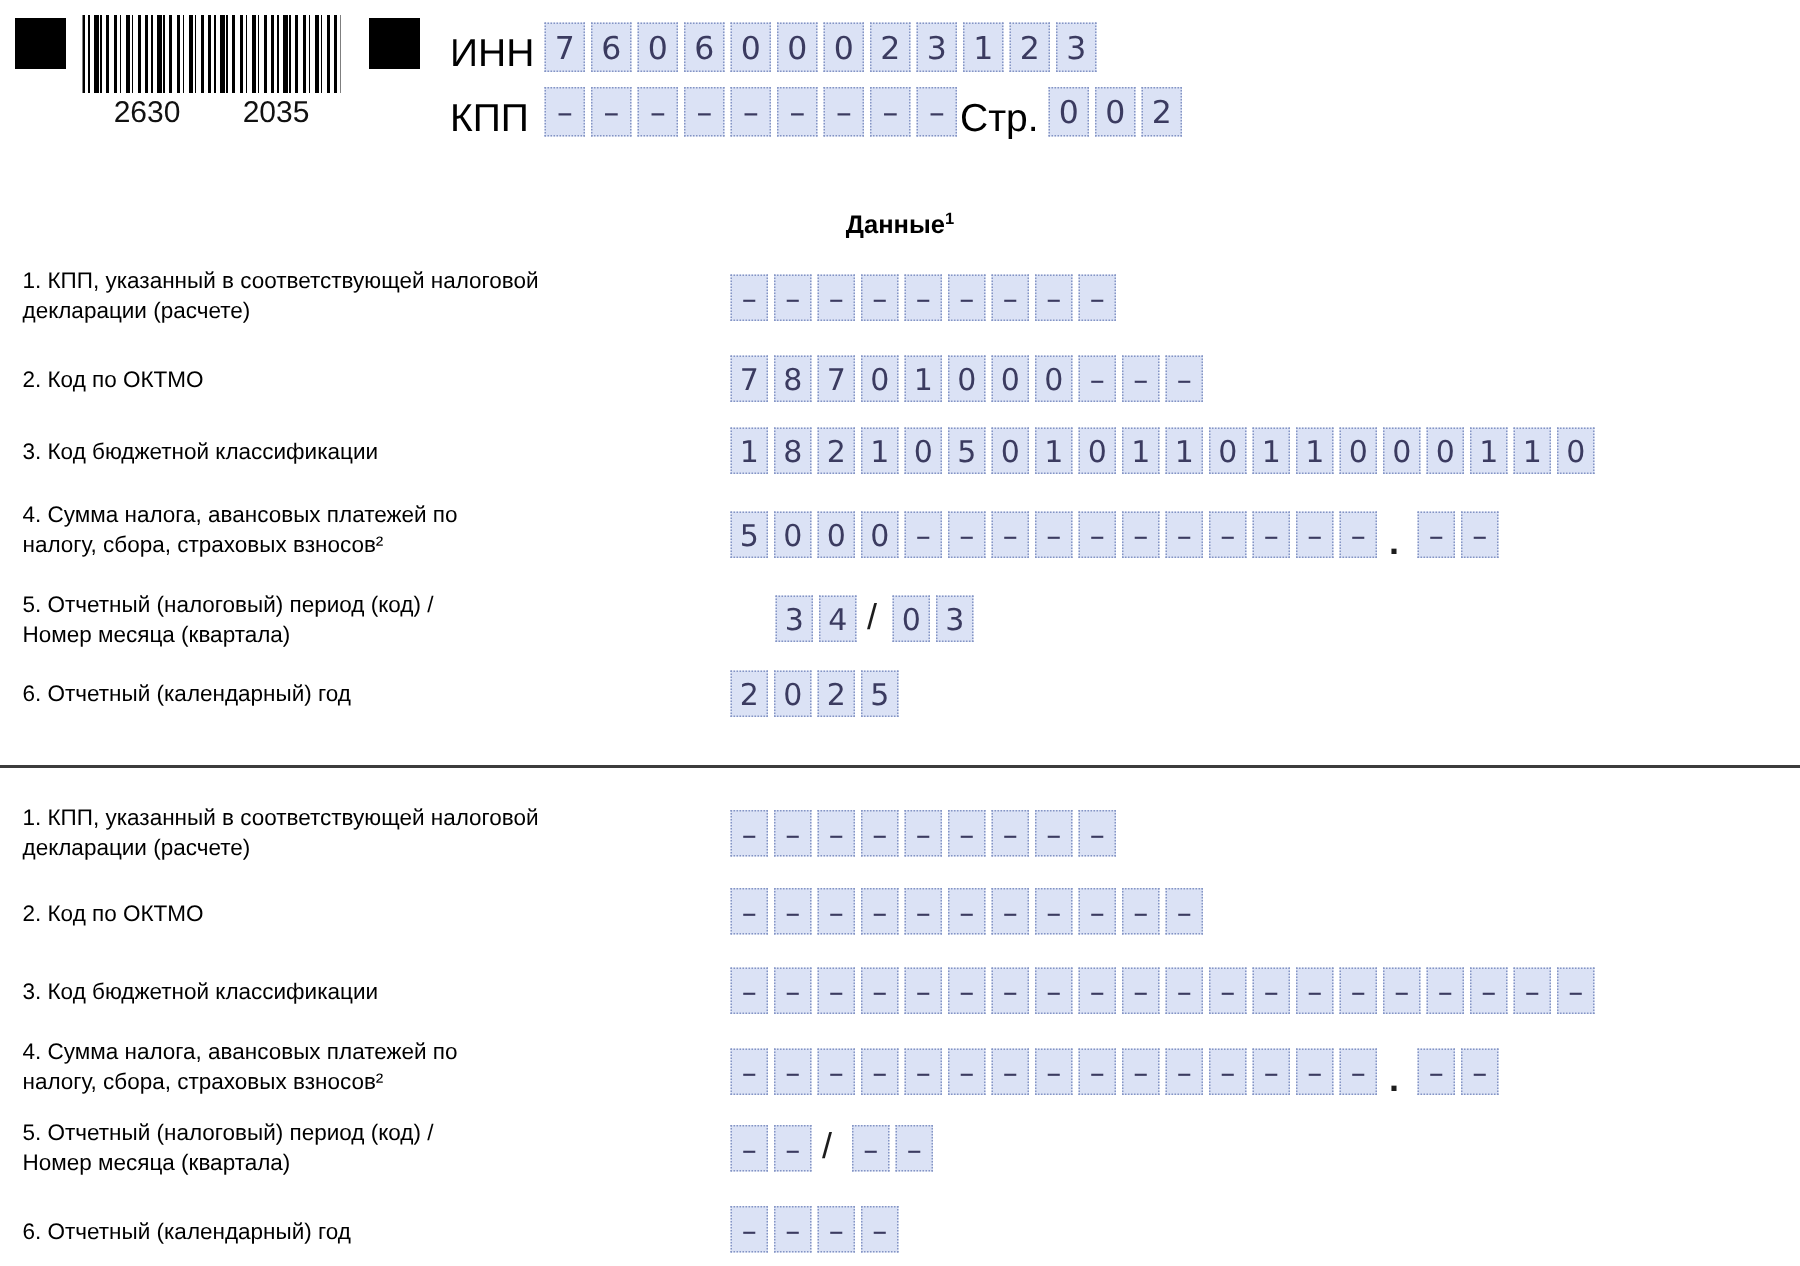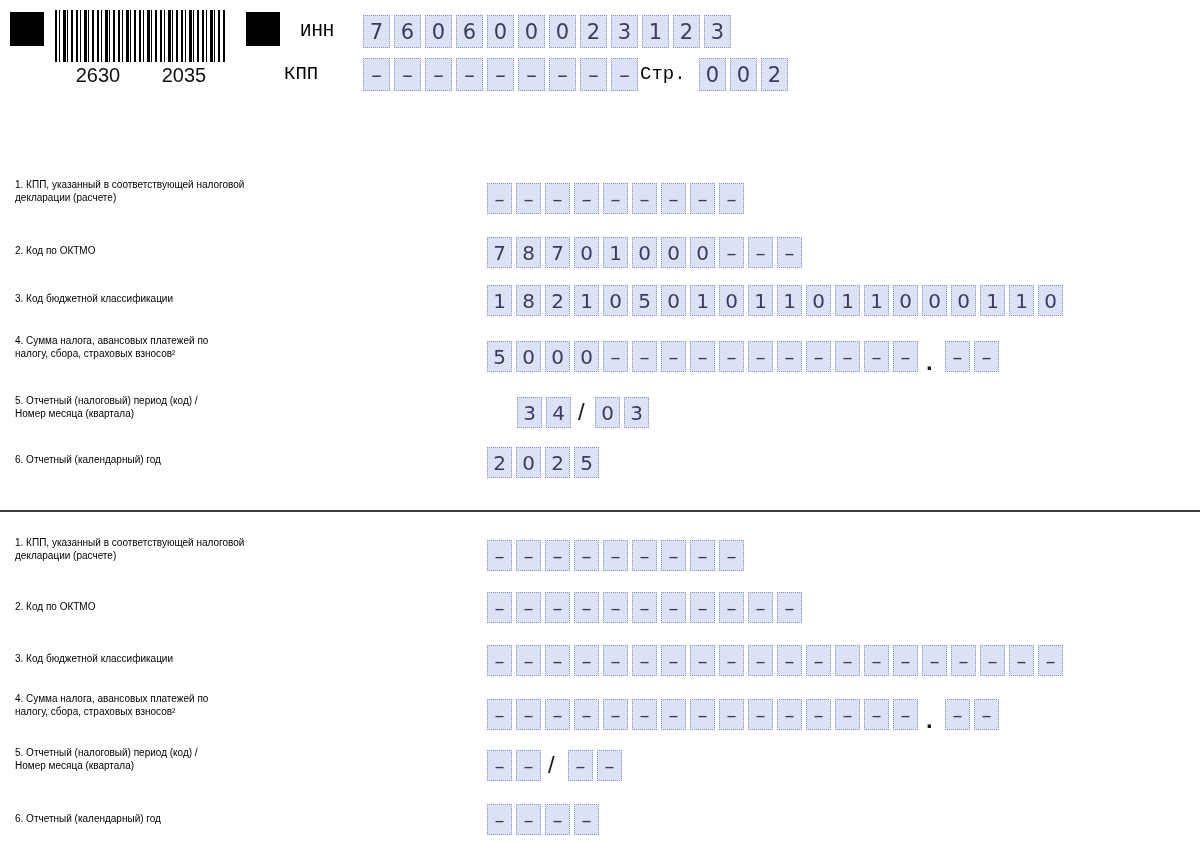--- a/index.html
+++ b/index.html
@@ -17,23 +17,23 @@
       #000 4px 5px, #fff 5px 8px,
       #000 8px 11px, #fff 11px 12px,
       #000 12px 13px, #fff 13px 16px,
       #000 16px 18px, #fff 18px 21px);
   }
   .barcode-nums {
     position:absolute; left:55px; top:64px; width:172px;
     display:flex; justify-content:space-around;
     font-size:20px; color:#111;
   }
-  .hdr-label { position:absolute; font-size:19px; color:#000;font-family:Liberation Mono, monospace; }
+  .hdr-label { position:absolute; font-size:26px; color:#000; }
   .label {
-    position:absolute; font-size:10px; line-height:1.32; color:#000;
+    position:absolute; font-size:15px; line-height:1.32; color:#000;
     white-space:pre-line;
   }
   .title {
     position:absolute; left:0; right:0; top:140px; text-align:center;
     font-size:17px; font-weight:bold; color:#000;
   }
   .title sup { font-size:11px; }
   .cells { position:absolute; display:flex; gap:4px; }
   .cell {
     width:25px; height:31px; flex:0 0 auto;
@@ -69,39 +69,42 @@
       <span class="cell">0</span>
       <span class="cell">0</span>
       <span class="cell">0</span>
       <span class="cell">2</span>
       <span class="cell">3</span>
       <span class="cell">1</span>
       <span class="cell">2</span>
       <span class="cell">3</span>
     </div>
 
-  <div class="hdr-label" style="left:284px;top:63px">КПП</div>
+  <div class="hdr-label" style="left:300px;top:63px">КПП</div>
   <div class="cells cells-lg" style="left:363px;top:58px">
       <span class="cell">–</span>
       <span class="cell">–</span>
       <span class="cell">–</span>
       <span class="cell">–</span>
       <span class="cell">–</span>
       <span class="cell">–</span>
       <span class="cell">–</span>
       <span class="cell">–</span>
       <span class="cell">–</span>
     </div>
   <div class="hdr-label" style="left:640px;top:63px">Стр.</div>
   <div class="cells cells-lg" style="left:699px;top:58px">
       <span class="cell">0</span>
       <span class="cell">0</span>
       <span class="cell">2</span>
     </div>
 
+  <div class="title">
+    <span>Данные</span><sup>1</sup>
+  </div>
 
   <div class="label" style="left:15px;top:178px;width:470px">1. КПП, указанный в соответствующей налоговой
 декларации (расчете)</div>
   <div class="cells" style="left:487px;top:183px">
       <span class="cell">–</span>
       <span class="cell">–</span>
       <span class="cell">–</span>
       <span class="cell">–</span>
       <span class="cell">–</span>
       <span class="cell">–</span>

